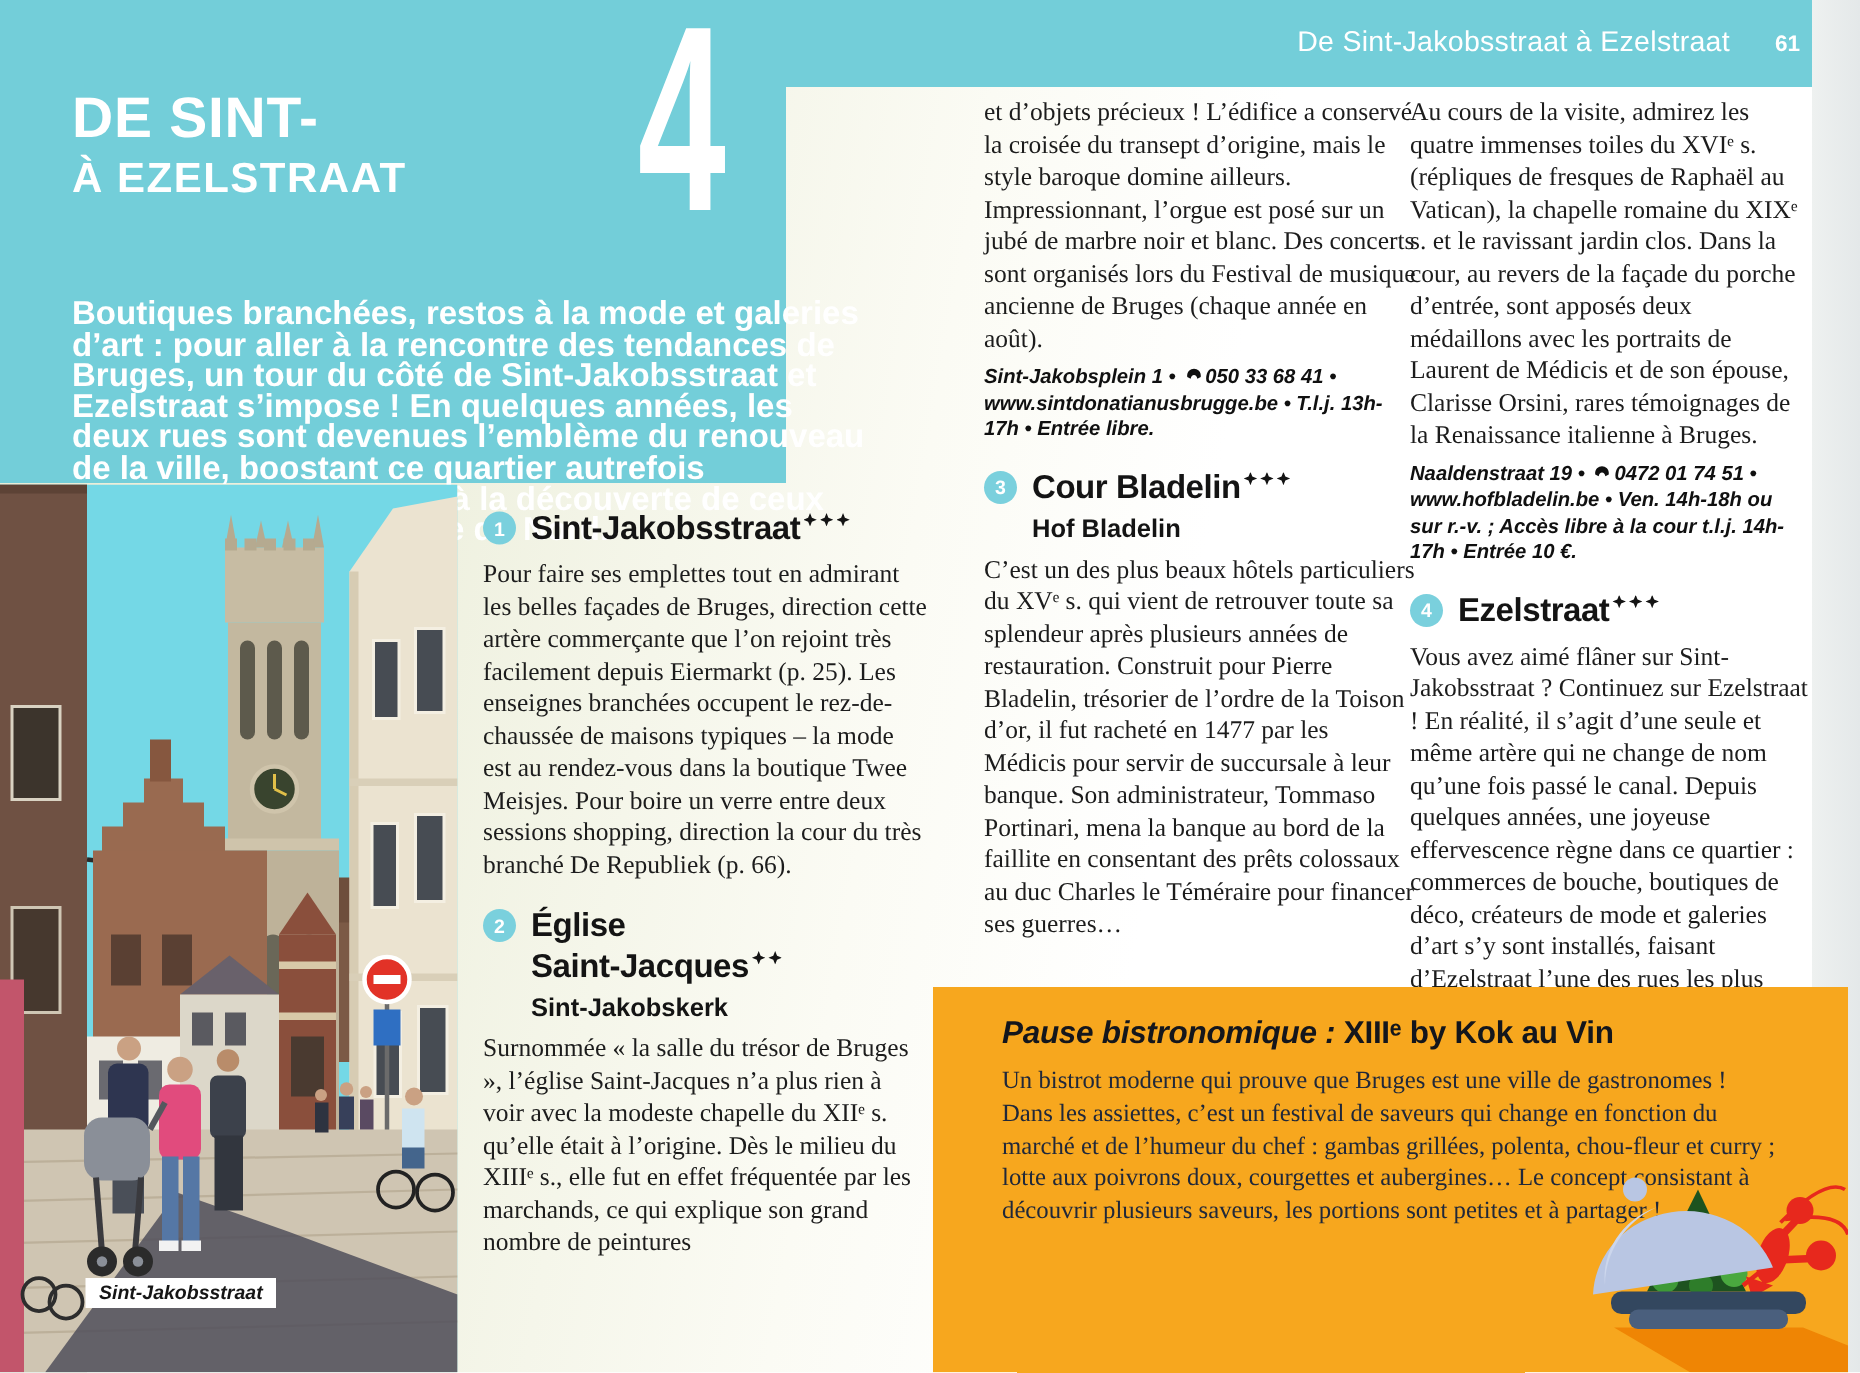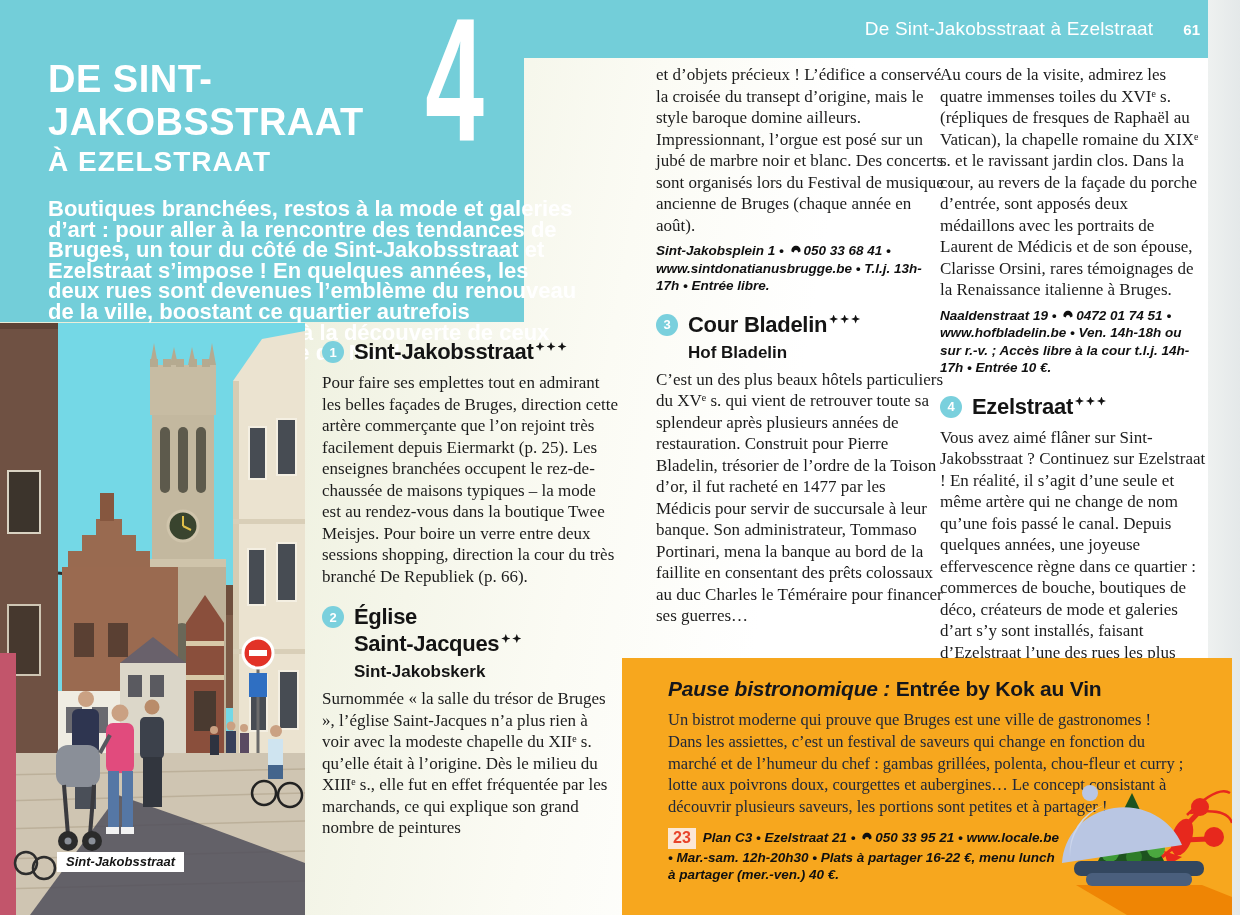--- a/index.html
+++ b/index.html
@@ -67,21 +67,20 @@
 
   <div class="right-edge"></div>
 
   <header class="topband">
     <span class="running-title">De Sint-Jakobsstraat à Ezelstraat</span>
     <span class="pageno">61</span>
   </header>
 
   <section class="hero">
     <h1><span>DE SINT-</span><br>
-      <span>JAKOBSSTRAAT</span>
       <span class="line3">À EZELSTRAAT</span></h1>
     <div class="chapter-num">4</div>
     <p class="intro">Boutiques branchées, restos à la mode et galeries d’art : pour aller à la rencontre des tendances de Bruges, un tour du côté de Sint-Jakobsstraat et Ezelstraat s’impose ! En quelques années, les deux rues sont devenues l’emblème du renouveau de la ville, boostant ce quartier autrefois résidentiel. Partez donc à la découverte de ceux qui font bouger la Venise du Nord.</p>
   </section>
 
   <figure class="photo">
     <svg width="305" height="592" viewBox="0 0 305 592">
       <rect x="0" y="0" width="305" height="592" fill="#74d8e6"></rect>
 
       <rect x="213" y="285" width="34" height="100" fill="#7c5a46"></rect>
@@ -261,27 +260,22 @@
           </svg></span><span>0472 01 74 51</span><span> • www.hofbladelin.be • Ven. 14h-18h ou sur r.-v. ; Accès libre à la cour t.l.j. 14h-17h • Entrée 10 €.</span>
     </p>
     <div class="sec-head">
       <span class="badge">4</span>
       <h2 class="sec-title"><span>Ezelstraat</span><span class="stars"><span class="star"></span><span class="star"></span><span class="star"></span></span></h2>
     </div>
     <p class="body">Vous avez aimé flâner sur Sint-Jakobsstraat ? Continuez sur Ezelstraat ! En réalité, il s’agit d’une seule et même artère qui ne change de nom qu’une fois passé le canal. Depuis quelques années, une joyeuse effervescence règne dans ce quartier : commerces de bouche, boutiques de déco, créateurs de mode et galeries d’art s’y sont installés, faisant d’Ezelstraat l’une des rues les plus branchées de</p>
   </div>
 
   <aside class="bistro">
-    <h3><em>Pause bistronomique : </em><span class="name">Entrée by Kok au Vin</span></h3>
+    <h3><em>Pause bistronomique : </em><span class="name">XIIIᵉ by Kok au Vin</span></h3>
     <p class="bistro-body">Un bistrot moderne qui prouve que Bruges est une ville de gastronomes ! Dans les assiettes, c’est un festival de saveurs qui change en fonction du marché et de l’humeur du chef : gambas grillées, polenta, chou-fleur et curry ; lotte aux poivrons doux, courgettes et aubergines… Le concept consistant à découvrir plusieurs saveurs, les portions sont petites et à partager !</p>
-    <p class="contact bistro-contact">
-      <span class="map-ref">23</span><span>Plan C3 • Ezelstraat 21 • </span><span class="tel-icon"><svg viewBox="0 0 16 14" width="12" height="11">
-            <path d="M2 9.5 C1.2 4.5 5 2 8 2 C11 2 14.8 4.5 14 9.5 L11 11 C10.4 8.6 9.6 7.6 8 7.6 C6.4 7.6 5.6 8.6 5 11 Z" fill="#101010"></path>
-          </svg></span><span>050 33 95 21</span><span> • www.locale.be • Mar.-sam. 12h-20h30 • Plats à partager 16-22 €, menu lunch à partager (mer.-ven.) 40 €.</span>
-    </p>
     <svg class="dish-illustration" viewBox="0 0 200 170">
       <polygon points="44,140 170,140 200,152 200,170 95,170" fill="#ef8504"></polygon>
       <polygon points="100,48 132,116 66,116" fill="#1d531f"></polygon>
       <circle cx="78" cy="108" r="9" fill="#3e9a37"></circle>
       <circle cx="102" cy="112" r="8" fill="#2e7d2a"></circle>
       <circle cx="124" cy="104" r="9" fill="#4aa83f"></circle>
 
       <path d="M155,70 Q185,40 198,48" stroke="#e7281d" stroke-width="2.5" fill="none"></path>
       <path d="M158,68 Q195,62 200,78" stroke="#e7281d" stroke-width="2.5" fill="none"></path>
       <line x1="150" y1="85" x2="166" y2="68" stroke="#e7281d" stroke-width="5"></line>

